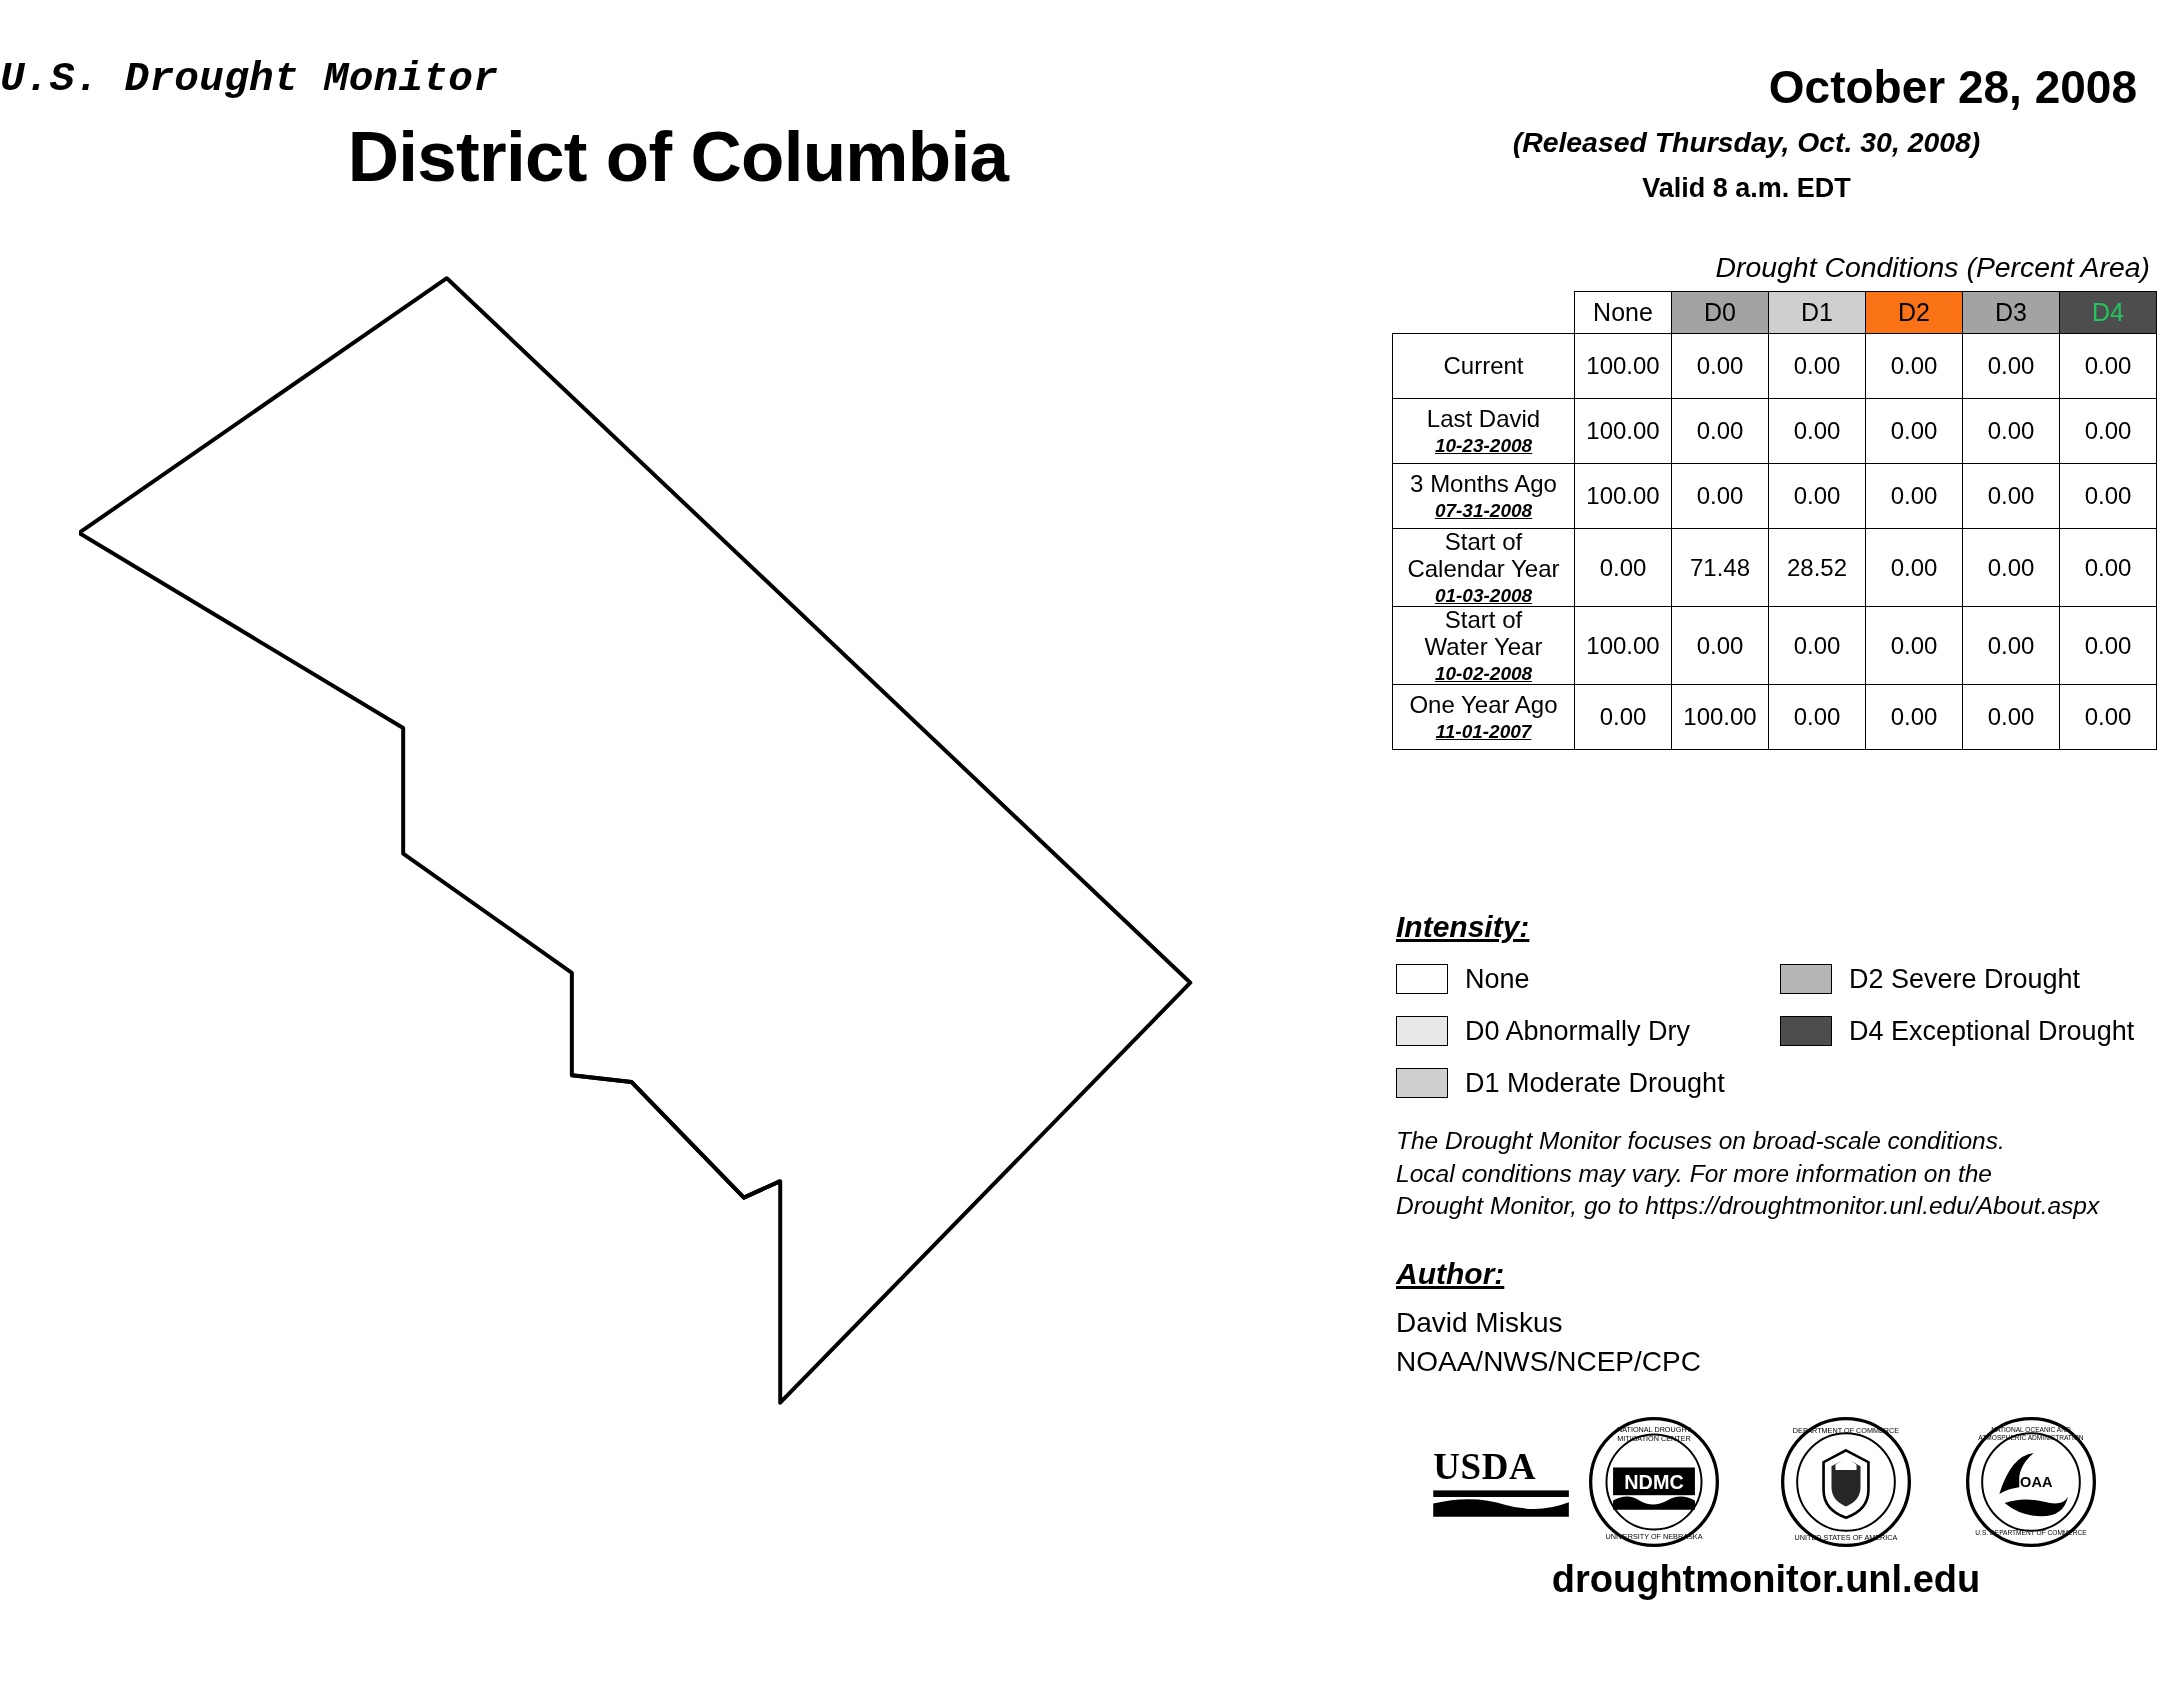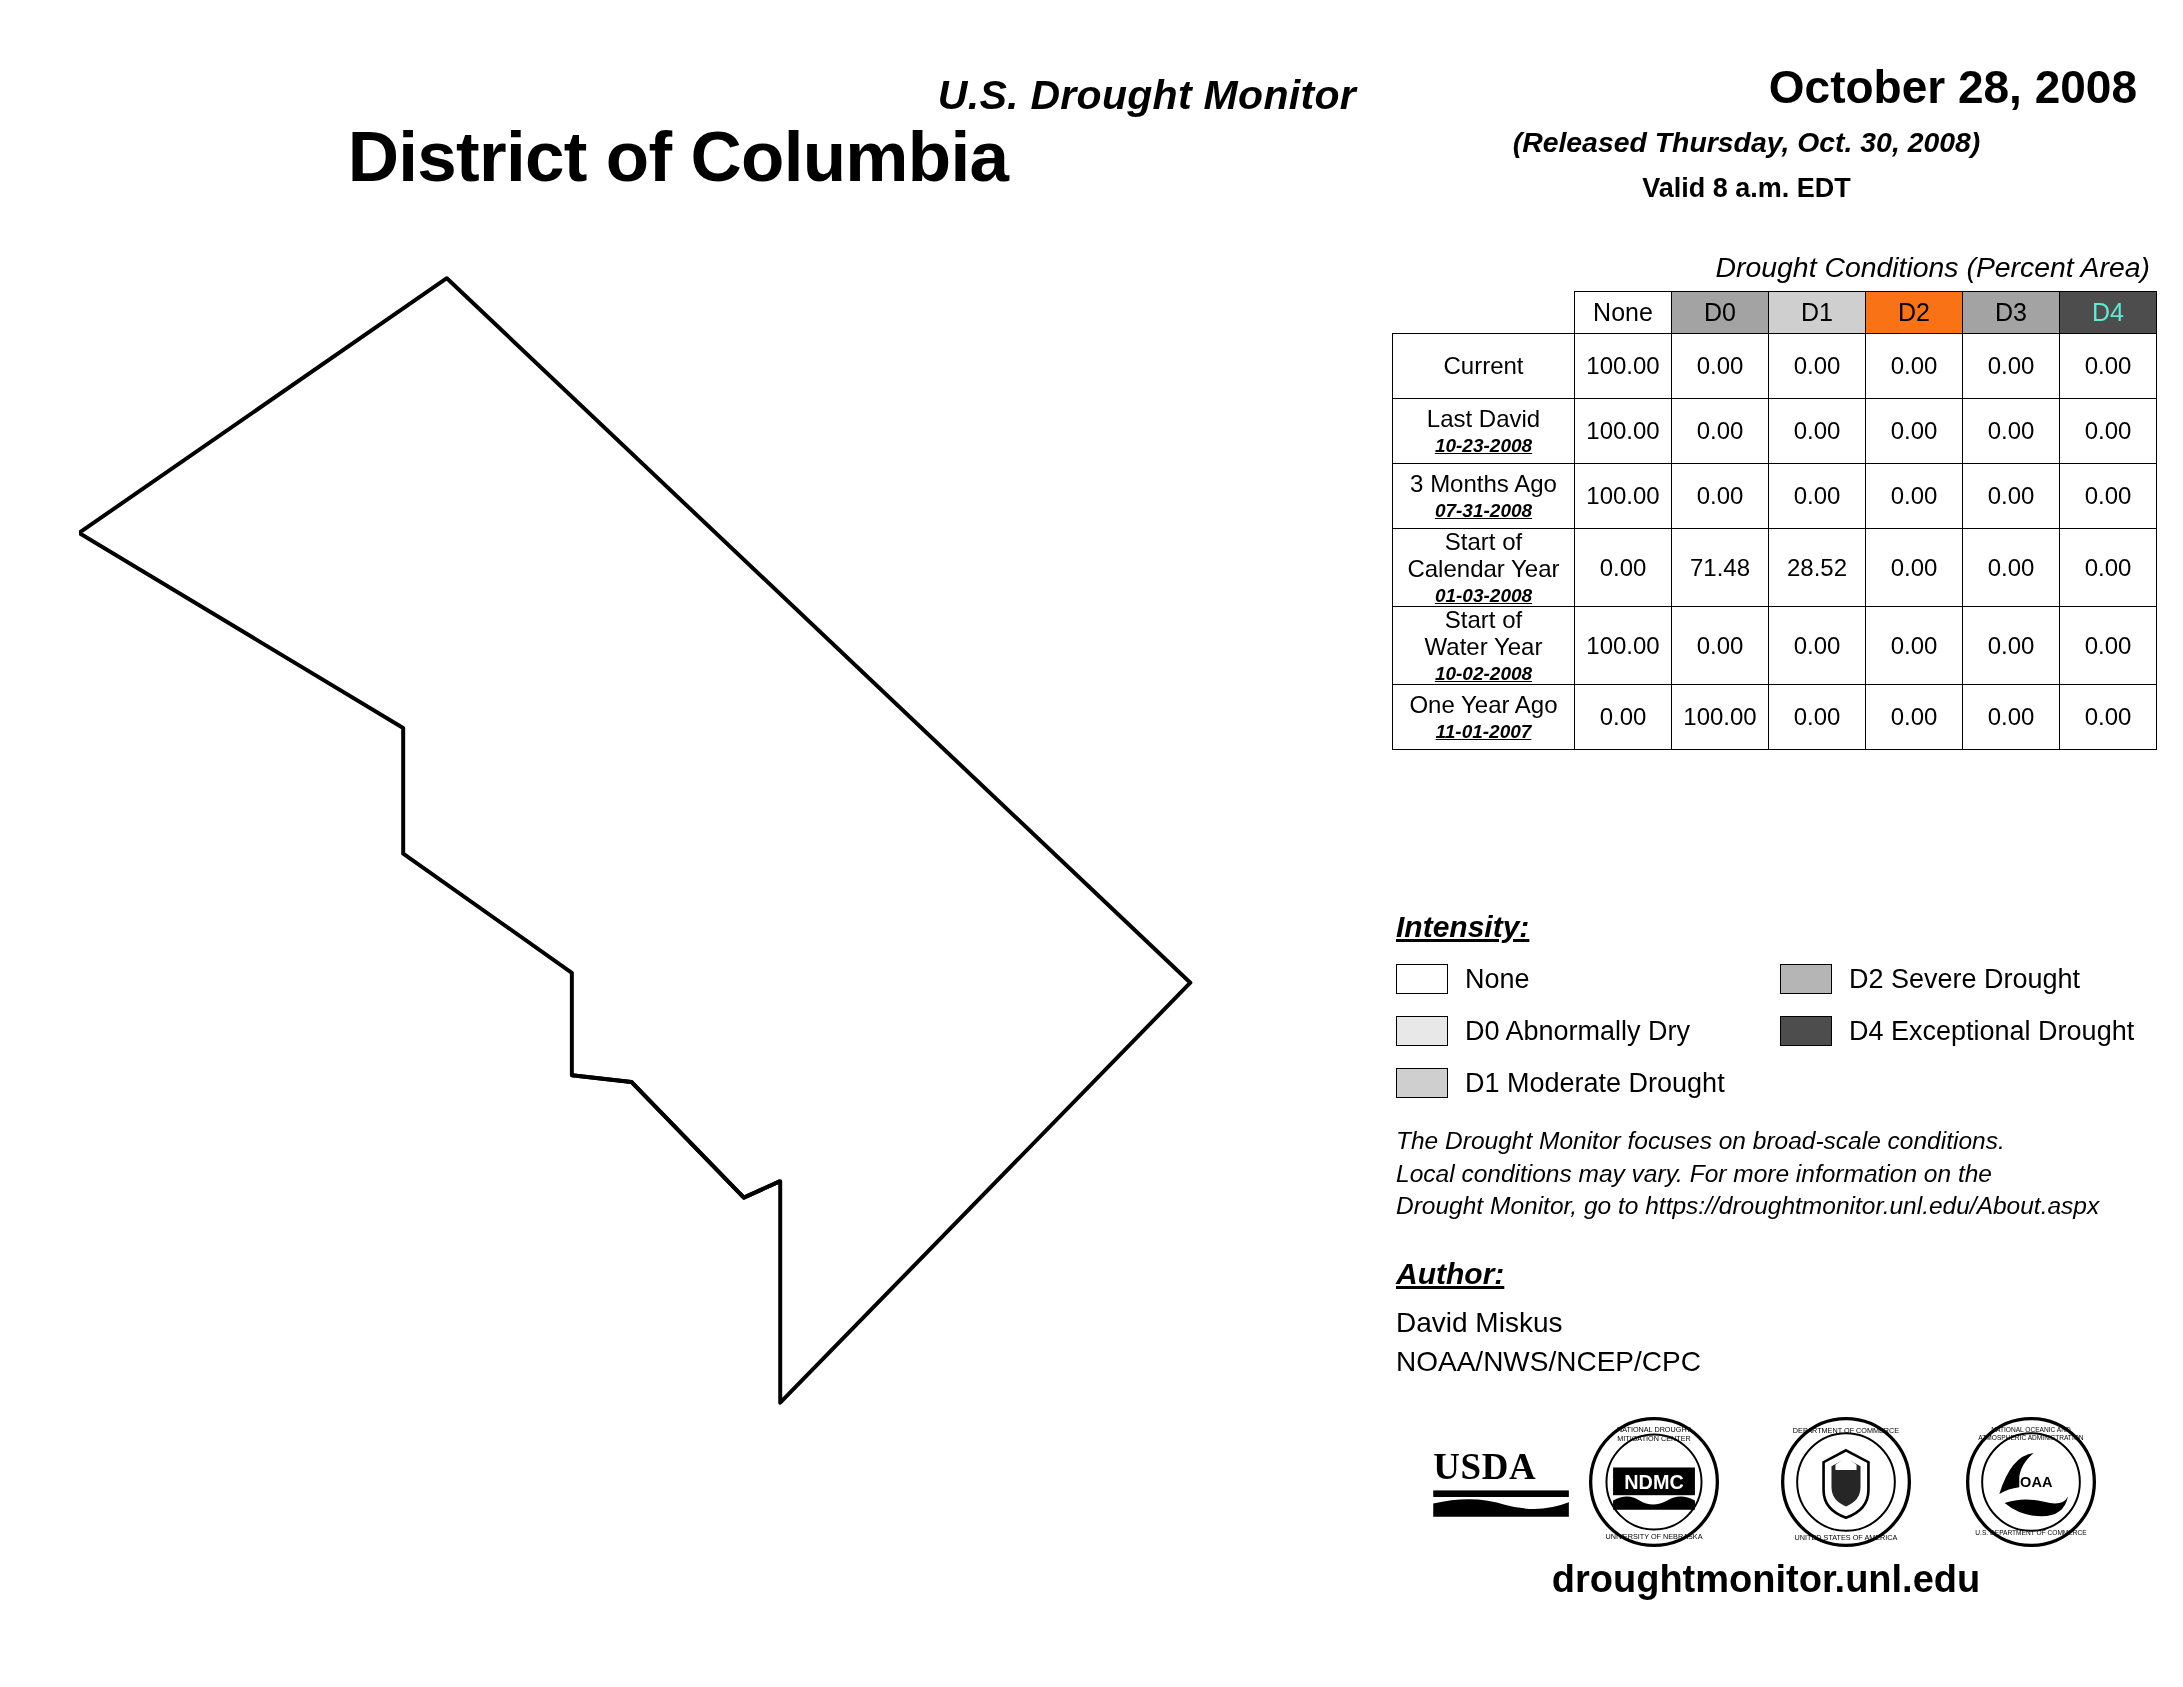--- a/index.html
+++ b/index.html
@@ -25,27 +25,28 @@
   .left-panel {
     position: absolute;
     left: 0;
     top: 0;
     width: 1356px;
     height: 1687px;
   }
   .title-small {
     position: absolute;
     left: 0;
-    top: 72px;
+    top: 56px;
     width: 1356px;
-    text-align: right;
+    text-align: left;
     font-size: 41px;
     font-style: italic;
     font-weight: bold;
     letter-spacing: 0.3px;
+    font-family: Liberation Mono, monospace;
   }
   .title-large {
     position: absolute;
     left: 0;
     top: 116px;
     width: 1356px;
     text-align: center;
     font-size: 71px;
     font-weight: bold;
     letter-spacing: -0.7px;
@@ -135,21 +136,21 @@
     border: none;
   }
   col.lbl { width: 182px; }
   col.num { width: 97px; }
 
   .hdr-none { background: #ffffff; }
   .hdr-d0 { background: #a3a3a3; }
   .hdr-d1 { background: #cfcfcf; }
   .hdr-d2 { background: #f97316; }
   .hdr-d3 { background: #a3a3a3; }
-  .hdr-d4 { background: #4d4d4d; color: #5eead4; }
+  .hdr-d4 { background: #4d4d4d; color: #22c55e; }
 
   td.rowlabel {
     font-weight: bold;
     font-size: 24.5px;
     line-height: 1.12;
     padding: 2.6px 4px;
   }
   td.rowlabel .sub {
     display: block;
     font-weight: bold;

